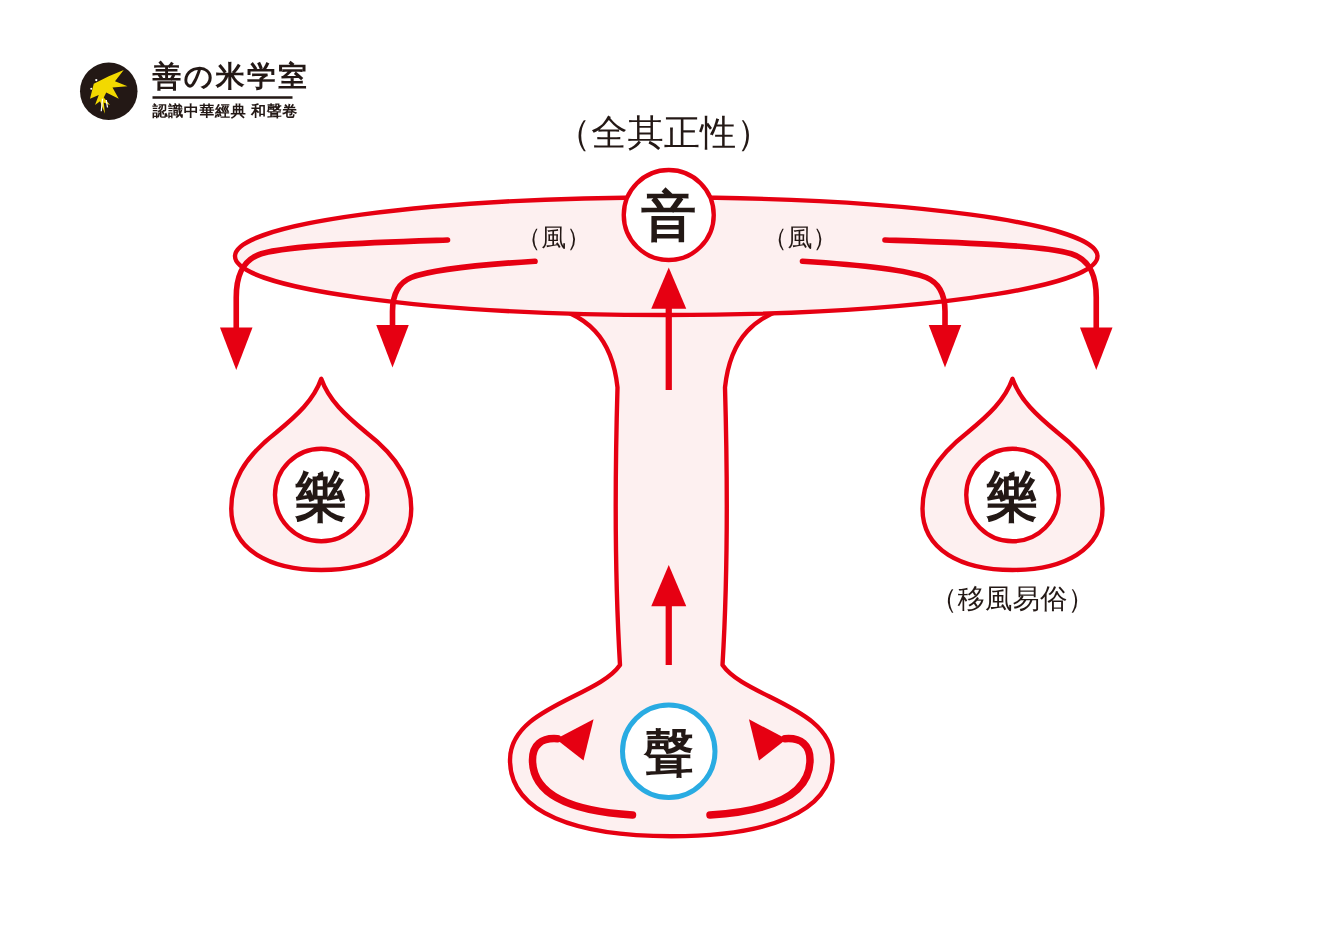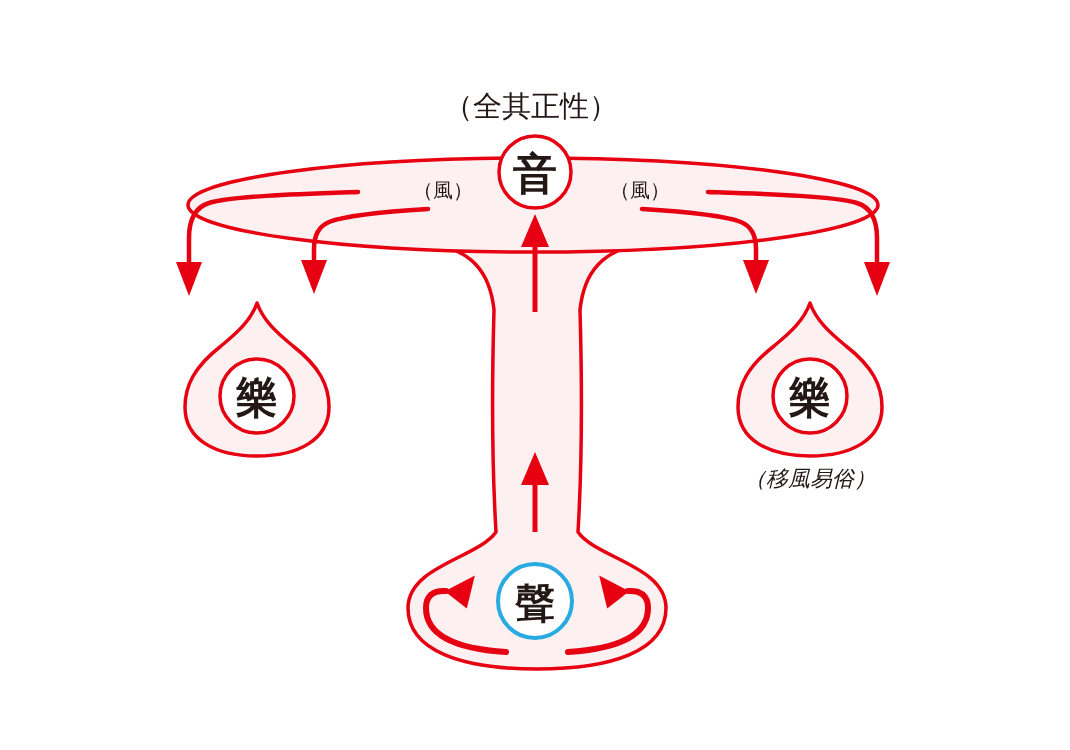--- a/index.html
+++ b/index.html
@@ -32,32 +32,48 @@
   .flow{fill:none;stroke:var(--red);stroke-width:4.5;stroke-linecap:round;}
   .shaft{fill:none;stroke:var(--red);stroke-width:5;stroke-linecap:butt;}
   .loop{fill:none;stroke:var(--red);stroke-width:6;stroke-linecap:round;}
   .head{fill:var(--red);stroke:none;}
 
   
   .cap{position:absolute;transform:translate(-50%,-50%);color:var(--ink);
        white-space:nowrap;font-weight:400;}
   .cap-top{font-size:29px;letter-spacing:0px;}
   .cap-wind{font-size:20px;}
-  .cap-bottom{font-size:22px;font-style:italic;}
+  .cap-bottom{font-size:22px;}
   .node-label{position:absolute;transform:translate(-50%,-50%);color:var(--ink);
        font-weight:700;white-space:nowrap;line-height:1;}
   .nl-yin{font-size:44px;}
   .nl-yue{font-size:42px;}
   .nl-sheng{font-size:40px;}
 </style>
 </head>
 <body>
 
 <div class="page">
 
+  <div class="logo">
+    <svg class="logo-badge" viewBox="0 0 50 50">
+      <circle cx="25" cy="25" r="23" fill="var(--ink)"></circle>
+      <g>
+        <path d="M13,19 L25,13 L37,8 L30,17 L40,21 L28,22 L33,31 L23,26 L21,30 L26,36 L21,34 L22,43 L18,33 L14,36 L17,28 L10,31 Z" fill="var(--logo_yellow)"></path>
+        <path d="M20,31 L19,41 M23,32 L24,38" stroke="#ffffff" stroke-width="1" fill="none"></path>
+        <circle cx="15" cy="16" r="0.9" fill="#ffffff"></circle>
+        <circle cx="11" cy="23" r="0.8" fill="#ffffff"></circle>
+      </g>
+    </svg>
+    <div class="logo-text">
+      <div class="logo-title">善の米学室</div>
+      <div class="logo-divider"></div>
+      <div class="logo-subtitle">認識中華經典 和聲卷</div>
+    </div>
+  </div>
 
   <svg class="diagram" viewBox="0 0 1070 750">
 
     <path class="shape" d="M 428,242
          C 472,250 490,272 494,310
          C 492,380 492,465 496,532
          C 478,558 408,566 408,608
          C 408,651 462,669 537,669
          C 612,669 666,651 666,608
          C 666,566 596,558 578,532

